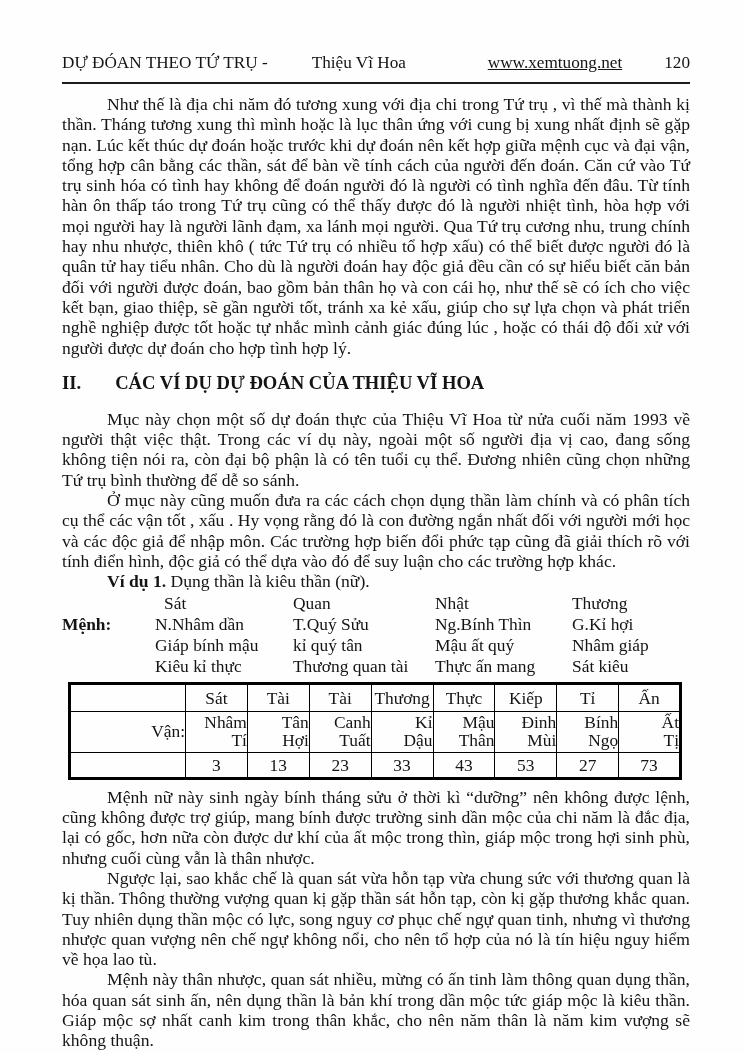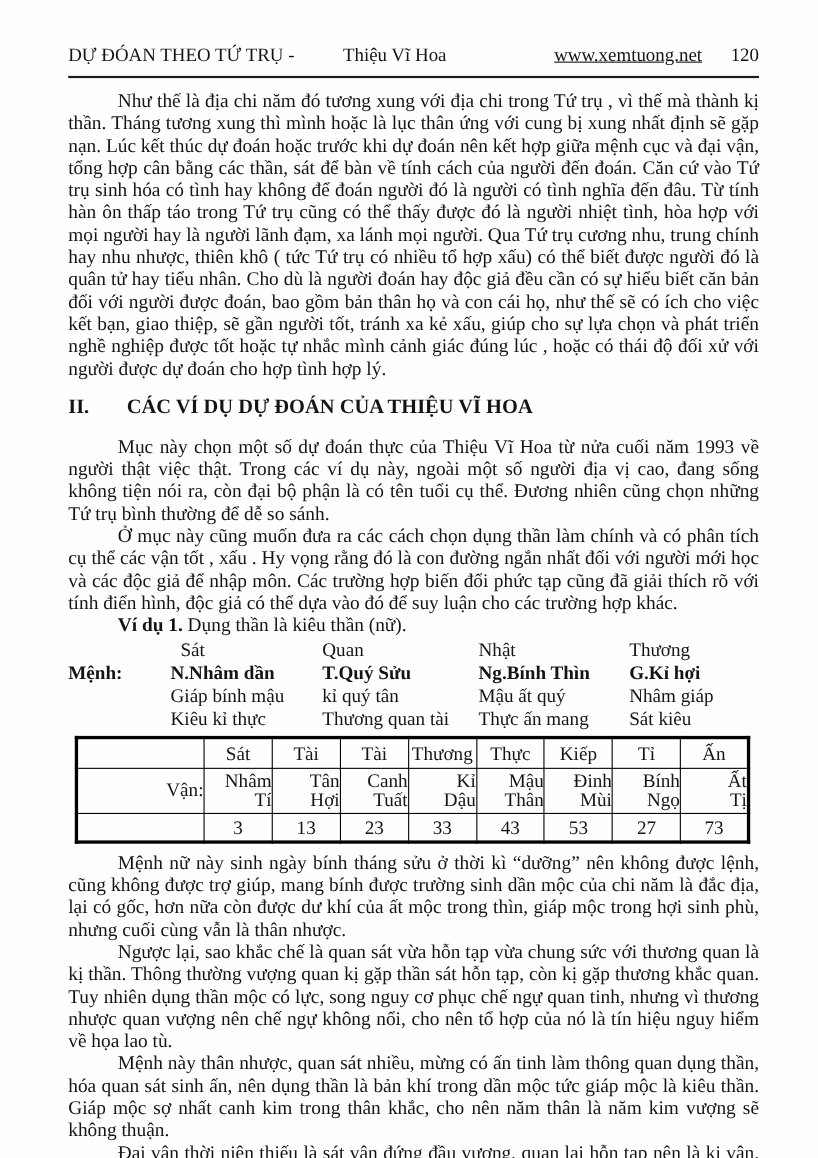--- a/index.html
+++ b/index.html
@@ -7,31 +7,31 @@
     position:relative;
     width:744px;height:1053px;
     box-sizing:border-box;
     margin:0 auto;
     padding:40px 54px 0 62px;
     background:#fefefe;
     color:#141414;
     font-family:"Liberation Serif","DejaVu Serif",serif;
   }
   .hdr{display:flex;align-items:baseline;font-size:17.2px;line-height:20px;white-space:nowrap;}
-  .hdr .author{margin-left:44px;}
+  .hdr .author{margin-left:44px;margin-top:13px;}
   .hdr .site{margin-left:auto;text-decoration:underline;cursor:pointer;}
-  .hdr .pg{margin-left:26px;text-align:center;}
+  .hdr .pg{margin-left:42px;text-align:center;}
   .rule{border-top:2px solid #1b1b1b;margin:9px 0 10px 0;}
   p.body{margin:0;text-align:justify;text-indent:45px;font-size:17.6px;line-height:20.3px;}
   .heading{font-weight:bold;font-size:18.6px;line-height:22px;margin:14px 0 15px 0;}
   .heading .num{margin-right:34px;}
   .menh{font-size:17.4px;margin-top:1px;}
   .menh-row{display:grid;grid-template-columns:93px 138px 142px 137px 1fr;line-height:21px;}
   .menh-row .c{text-align:left;}
-  .menh-row.bold .c{font-weight:bold;}
+  .menh-row.bold .c{font-weight:normal;}
   .menh-row .god1{padding-left:9px;}
   table.van{border-collapse:collapse;table-layout:fixed;width:614px;margin:5px 0 7px 6px;
     text-align:center;font-size:17.4px;border:3px solid #000;}
   table.van td{border:1.6px solid #000;padding:0;overflow:hidden;}
   table.van tr.hrow td{height:26px;line-height:24px;}
   table.van tr.prow td{padding:1px 0 2px 0;line-height:18.6px;text-align:right;}
   table.van tr.arow td{height:24px;line-height:22px;}
 </style>
 </head>
 <body>

